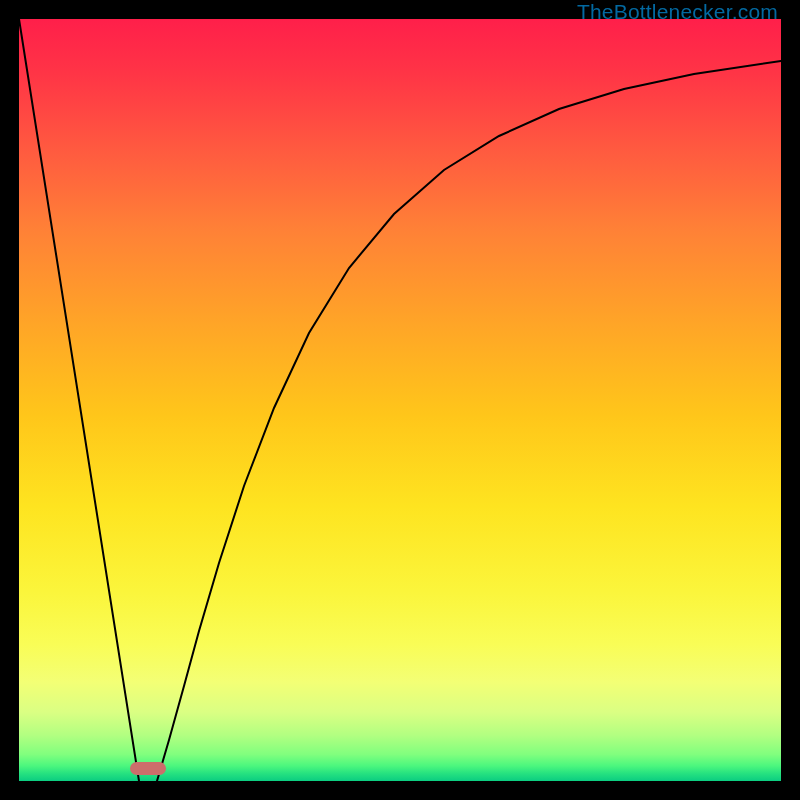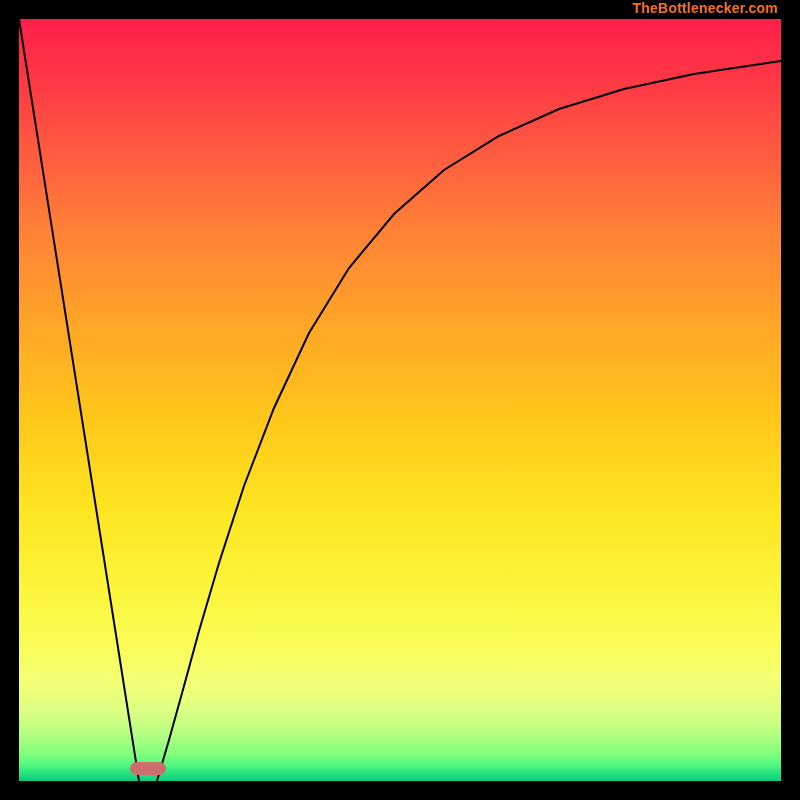--- a/index.html
+++ b/index.html
@@ -47,24 +47,23 @@
   }
   .curves {
     position: absolute;
     left: 0;
     top: 0;
   }
   .watermark {
     position: absolute;
     top: 0;
     right: 22px;
-    color: #f97316;
-    font-size: 14px;
+    color: #0369a1;
+    font-size: 21px;
     letter-spacing: 0.2px;
-    font-weight: bold;
   }
   .minimum-marker {
     position: absolute;
     width: 36px;
     height: 13px;
     background: #cc6e6b;
     border-radius: 7px;
   }
 </style>
 </head>

